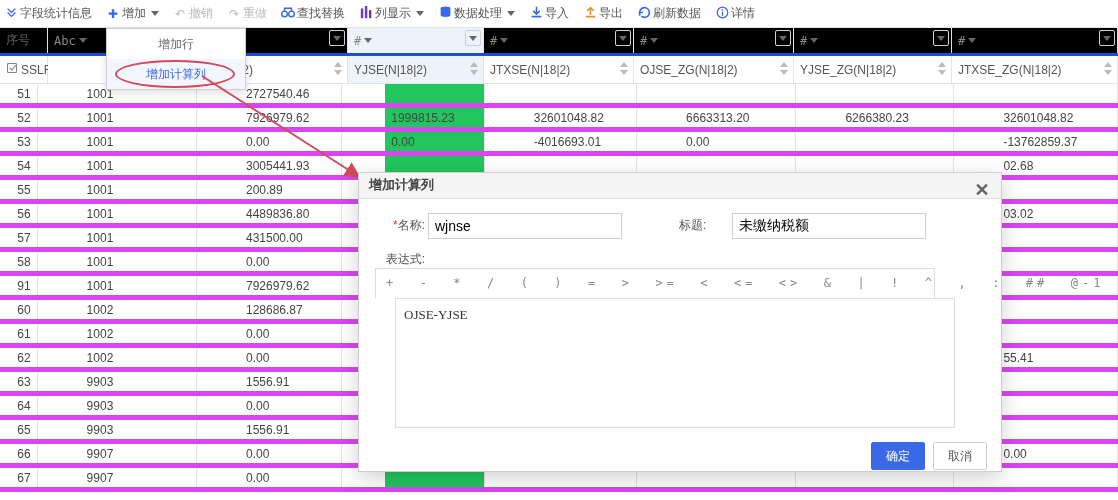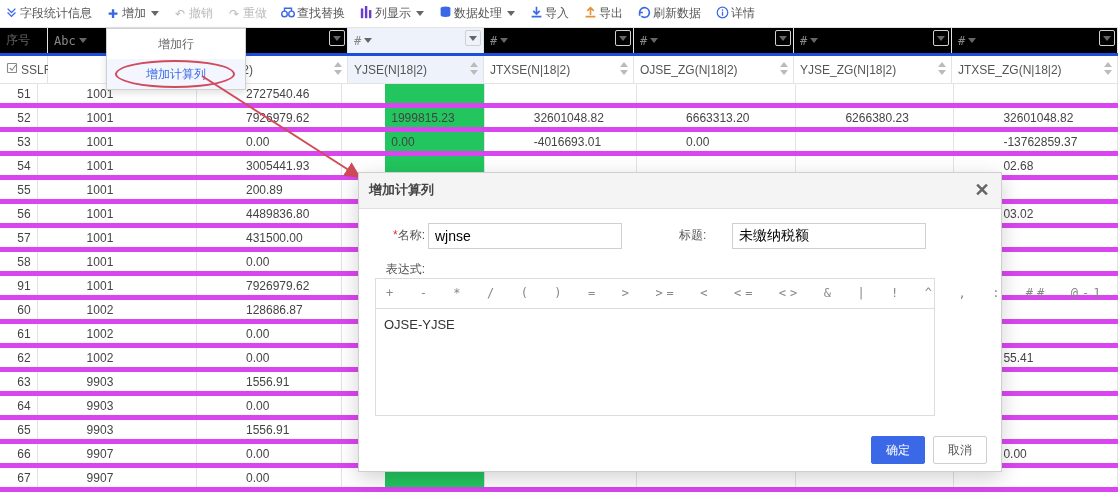--- a/index.html
+++ b/index.html
@@ -186,23 +186,23 @@
   .expr-label { color:#555; width:50px; text-align:right; display:inline-block; vertical-align:top;}
   .ops-bar {
     display:flex; align-items:center; gap:2px;
     border:1px solid #dcdcdc; border-bottom:none;
     height:30px; padding:0 10px;
     color:#888;
     font-family: "Consolas","Menlo",monospace;
     letter-spacing:4px;
   }
   .expr-area {
-    width:560px; height:108px;
+    width:560px; height:130px;
     border:1px solid #dcdcdc;
-    padding:8px; font-family:Liberation Sans, sans-serif; font-size:13px; color:#333;
+    padding:8px; font-family:Liberation Serif, serif; font-size:13px; color:#333;margin-left:20px;
   }
   .expr-wrap { display:inline-block; vertical-align:top; width:560px;}
   .dlg-footer {
     height:42px; display:flex; align-items:center; justify-content:flex-end; gap:8px;
     padding:0 14px;
   }
   .dlg-footer .btn {
     height:28px; padding:0 14px; border:1px solid #cfcfcf;
     display:flex; align-items:center; border-radius:2px; background:#fff; color:#555;
   }

